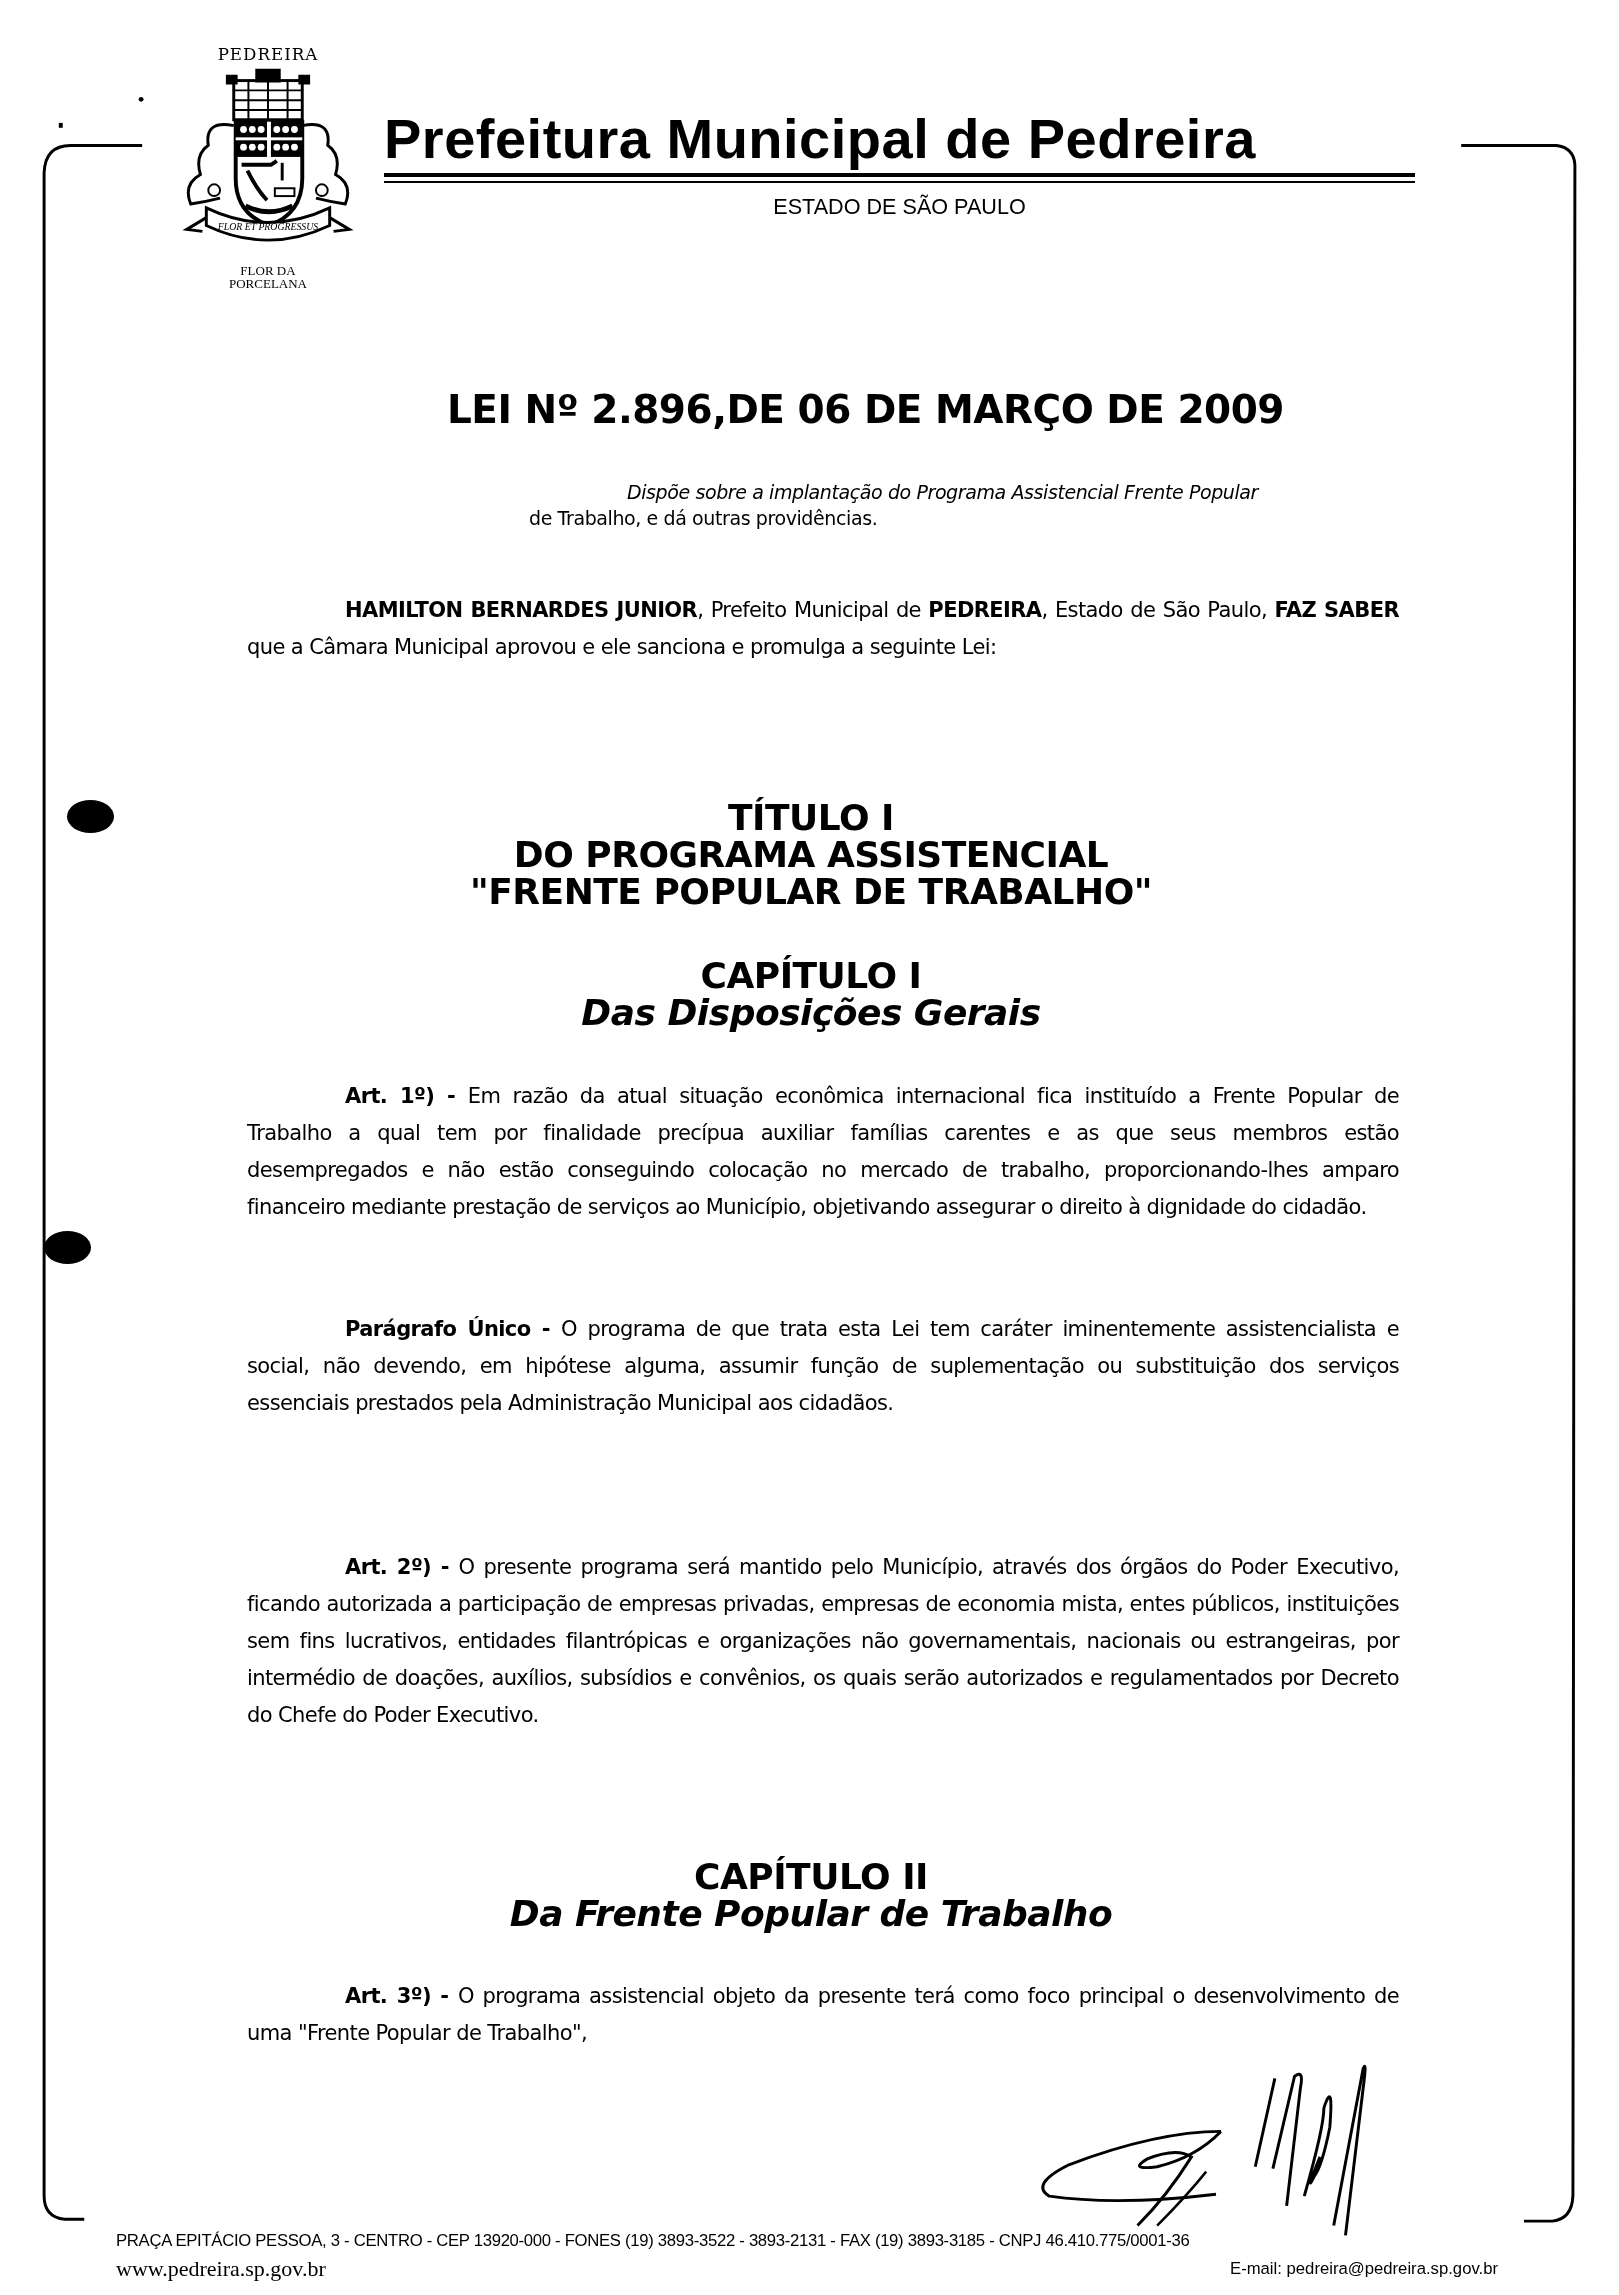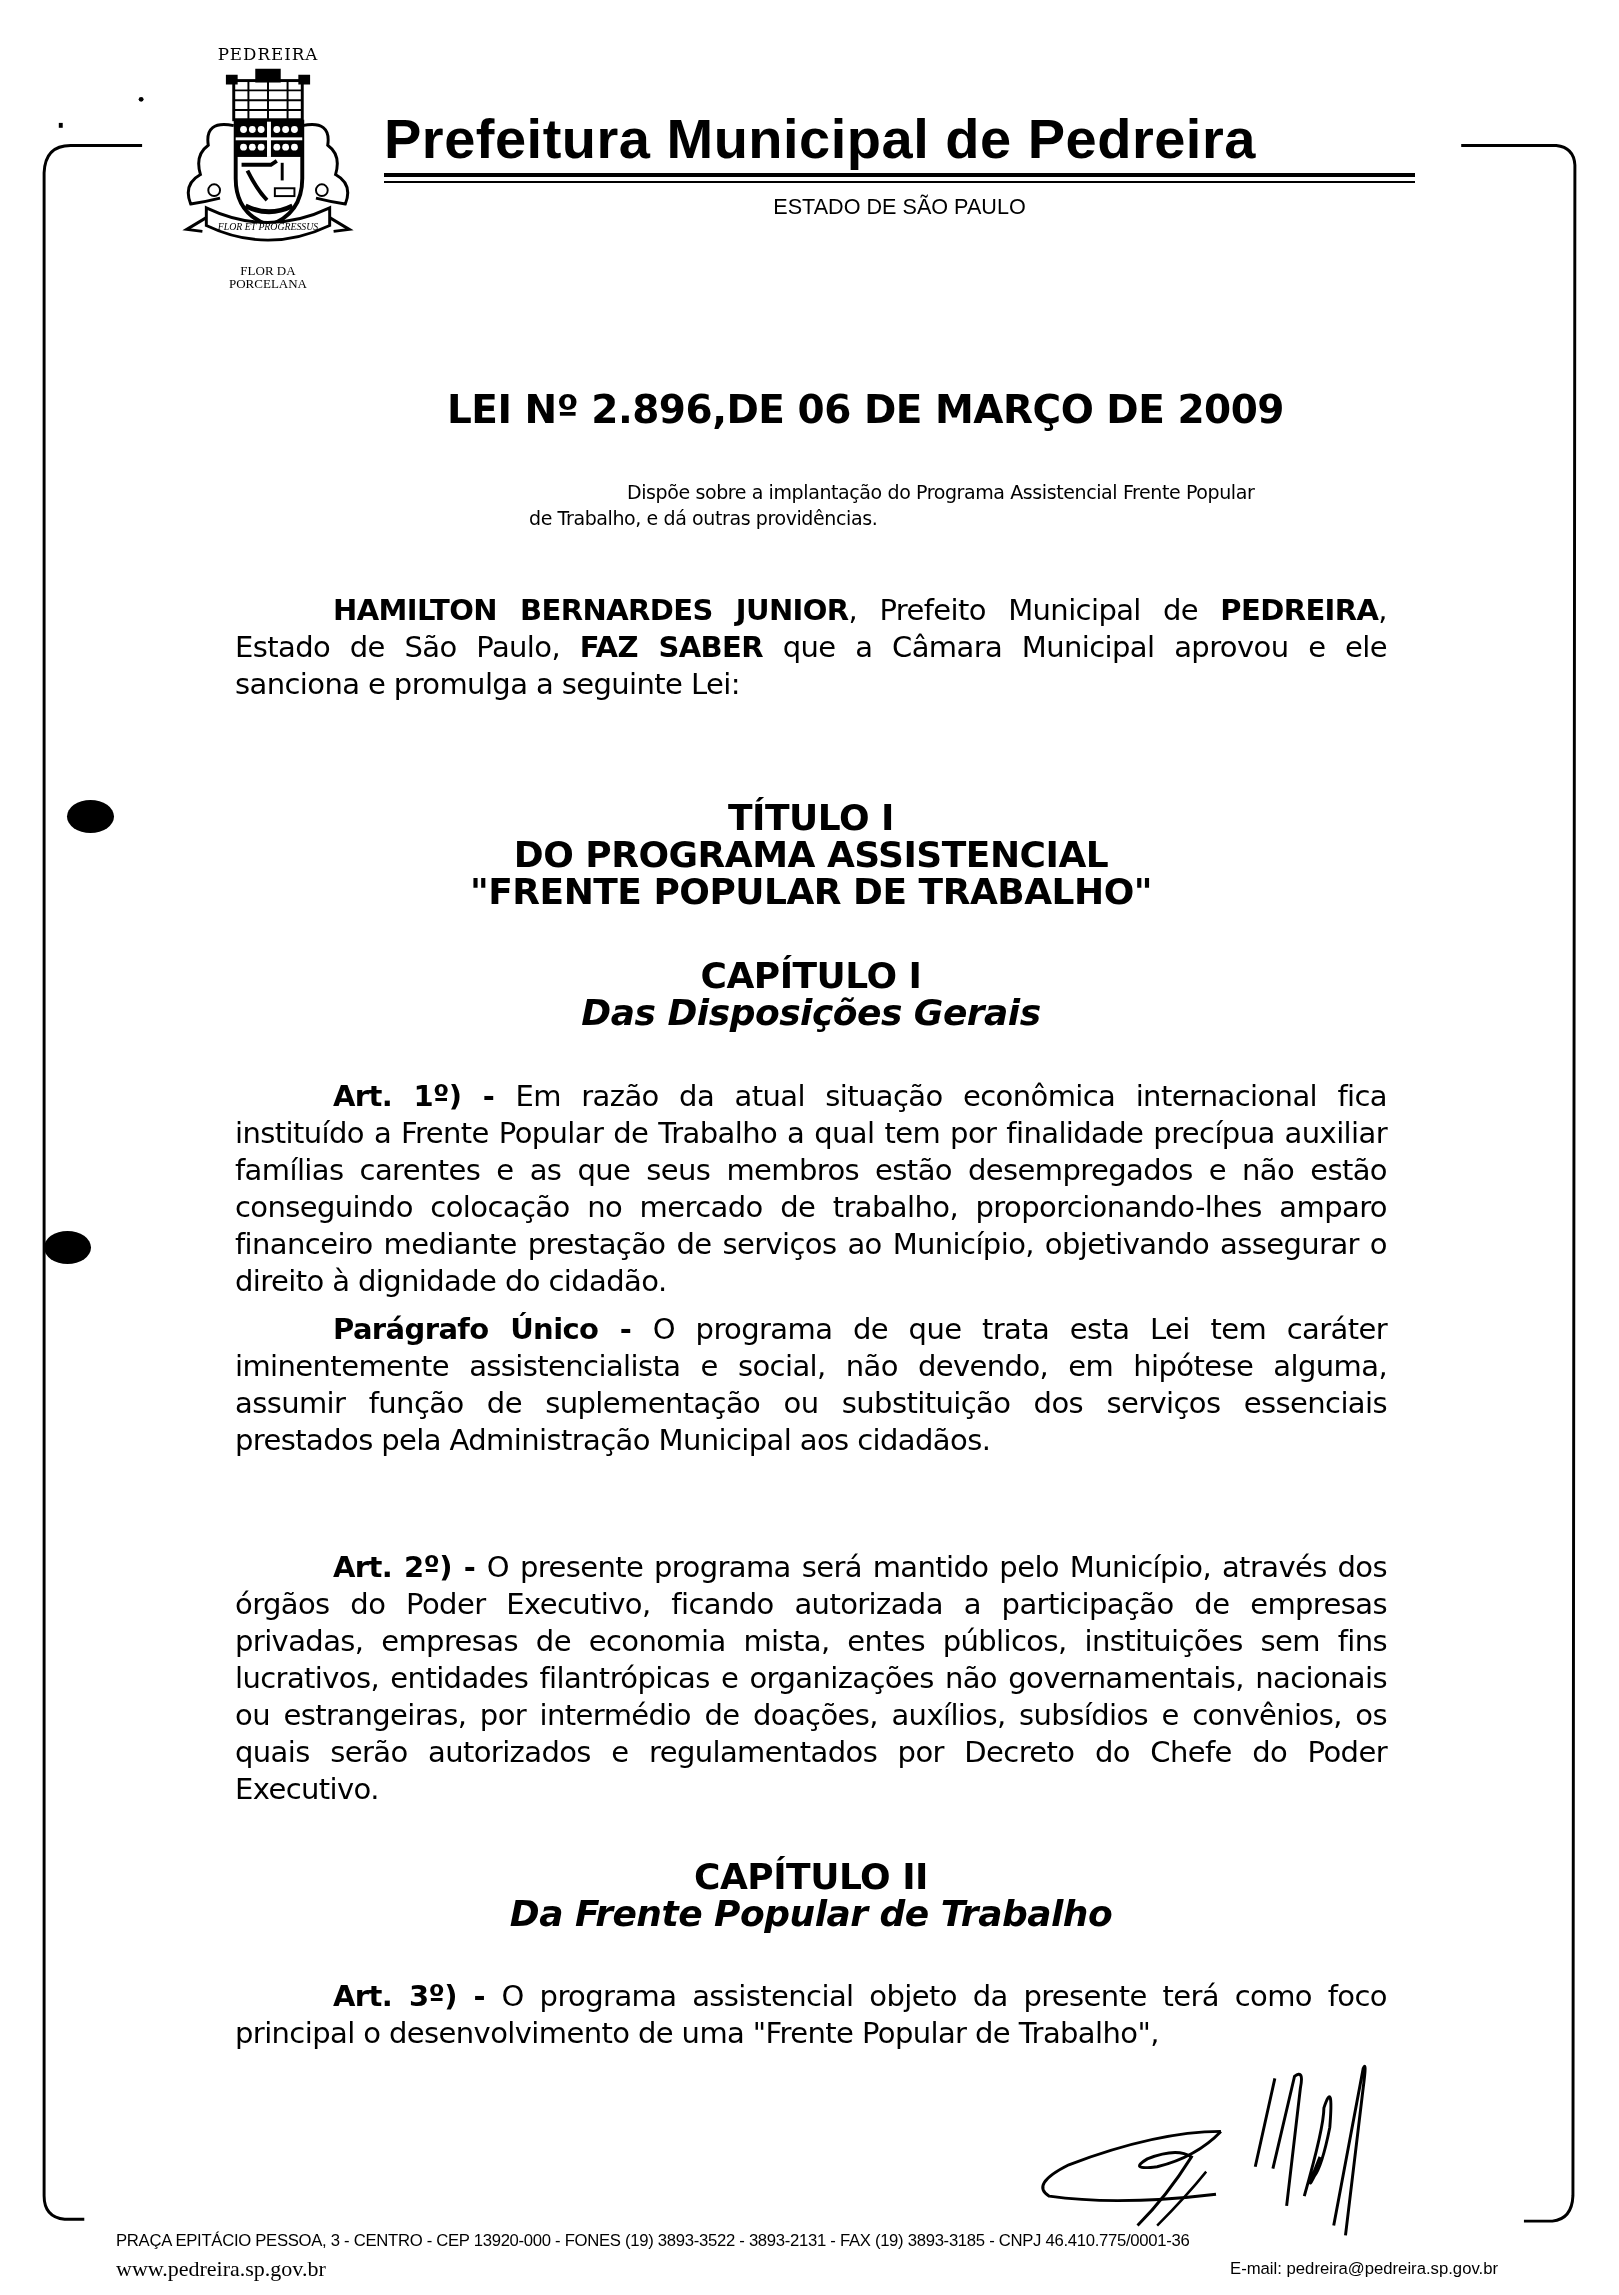--- a/index.html
+++ b/index.html
@@ -9,22 +9,22 @@
   .crest { left: 165px; top: 39px; width: 206px; height: 235px; }
   .crest-top-text { position: absolute; left: 0; top: 4.9px; width: 206px; text-align: center; font-family: "DejaVu Serif", serif; font-size: 16.7px; letter-spacing: 1px; }
   .crest-motto { position: absolute; left: 0; top: 182px; width: 206px; text-align: center; font-family: "Liberation Serif", serif; font-size: 9.8px; font-style: italic; }
   .crest-flor { position: absolute; left: 0; top: 206px; width: 206px; text-align: center; font-family: Liberation Serif, serif; font-size: 13px; line-height: 12.7px; margin-top: 20px; }
   .org-title { left: 384px; top: 106px; width: 1041px; font-family: "Liberation Sans", sans-serif; font-weight: bold; font-size: 56px; line-height: 65px; letter-spacing: 0.5px; white-space: nowrap; }
   .title-rule1 { left: 384px; top: 173px; width: 1031px; height: 3.9px; background: #000; }
   .title-rule2 { left: 384px; top: 181px; width: 1031px; height: 2px; background: #000; }
   .state { left: 384px; top: 194px; width: 1031px; text-align: center; font-family: "Liberation Sans", sans-serif; font-size: 21.6px; line-height: 25.5px; }
   .law-title { left: 0; top: 385px; width: 1619px; text-align: center; padding-left: 112px; box-sizing: border-box; font-family: "DejaVu Sans", sans-serif; font-weight: bold; font-size: 39px; line-height: 49px; letter-spacing: -0.5px; }
   .ementa { left: 529px; top: 480px; width: 853px; font-family: "DejaVu Sans", sans-serif; font-size: 19px; line-height: 25.5px; letter-spacing: -0.4px; }
-  .ementa .l1 { display: block; padding-left: 98px; }
-  .body-text { font-family: "DejaVu Sans", sans-serif; font-size: 29px; line-height: 37px; letter-spacing: -0.6px; text-align: justify; text-align-last: left; }
+  .ementa .l1 { display: block; padding-left: 98px; font-style: italic; }
+  .body-text { font-family: "DejaVu Sans", sans-serif; font-size: 21px; line-height: 37px; letter-spacing: -0.6px; text-align: justify; text-align-last: left; margin-left: 12px; }
   .para { left: 235px; width: 1152px; }
   .indent { display: inline-block; width: 98px; }
   .center-head { left: 235px; width: 1152px; text-align: center; font-family: "DejaVu Sans", sans-serif; font-size: 36px; line-height: 37px; letter-spacing: -0.5px; }
   .bold { font-weight: bold; }
   .ital { font-style: italic; font-weight: bold; }
   .footer-line1 { left: 116px; top: 2230px; width: 1421px; font-family: "Liberation Sans", sans-serif; font-size: 16.7px; line-height: 21.6px; letter-spacing: -0.3px; white-space: nowrap; }
   .footer-url { left: 116px; top: 2258px; font-family: Liberation Serif, serif; font-size: 22px; line-height: 21.6px; }
   .footer-email { left: 1137px; top: 2258px; width: 361px; text-align: right; font-family: "Liberation Sans", sans-serif; font-size: 16.7px; line-height: 21.6px; }
   .punch { background: #000; border-radius: 50%; }
 </style>

